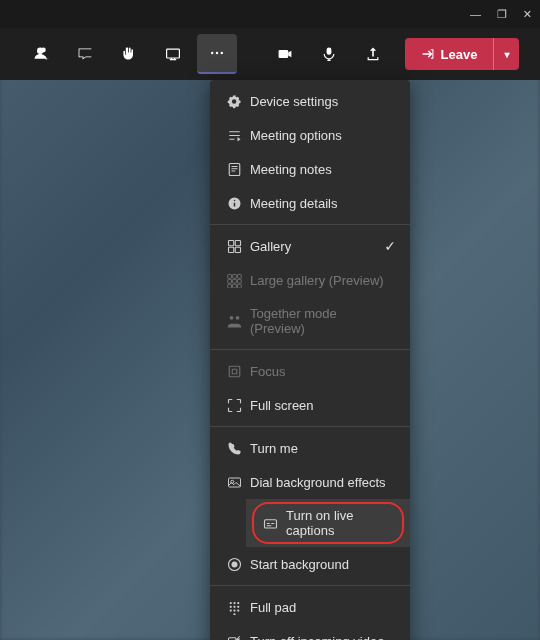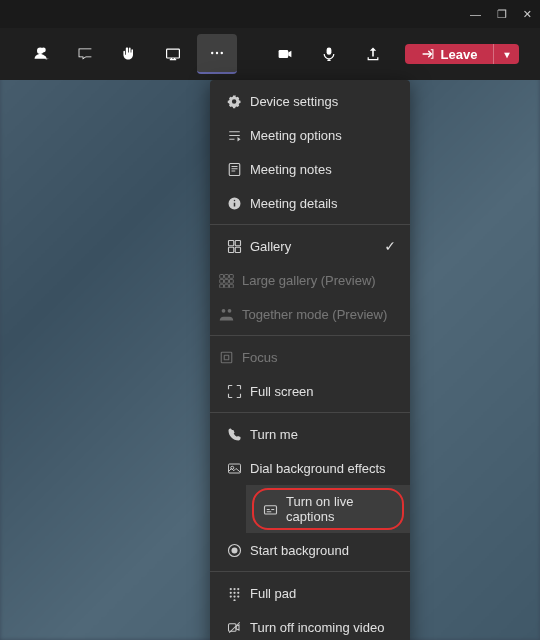--- a/index.html
+++ b/index.html
@@ -70,21 +70,21 @@
       position: relative;
     }
     .toolbar-btn.active {
       background: rgba(255,255,255,0.15);
       border-bottom: 2px solid #6264a7;
     }
     .leave-btn {
       background: #c4314b;
       color: #fff;
       border-radius: 4px;
-      height: 20px;
+      height: 32px;
       display: flex;
       align-items: center;
       cursor: pointer;
       font-size: 13px;
       font-weight: 600;
       margin-left: 8px;
     }
     .leave-main {
       padding: 0 16px;
       display: flex;
@@ -116,21 +116,21 @@
     .menu-item {
       display: flex;
       align-items: center;
       padding: 9px 16px;
       cursor: pointer;
       color: #e0e0e0;
       font-size: 13px;
       gap: 8px;
       position: relative;
     }
-    .menu-item.disabled { opacity: 0.4; cursor: default; padding-left: 8px; }
+    .menu-item.disabled { opacity: 0.4; cursor: default; }
     .menu-item.highlighted {
       background: rgba(255,255,255,0.08);
       margin-left: 36px;
     }
 
     .menu-icon {
       width: 16px;
       height: 16px;
       flex-shrink: 0;
       display: flex;

